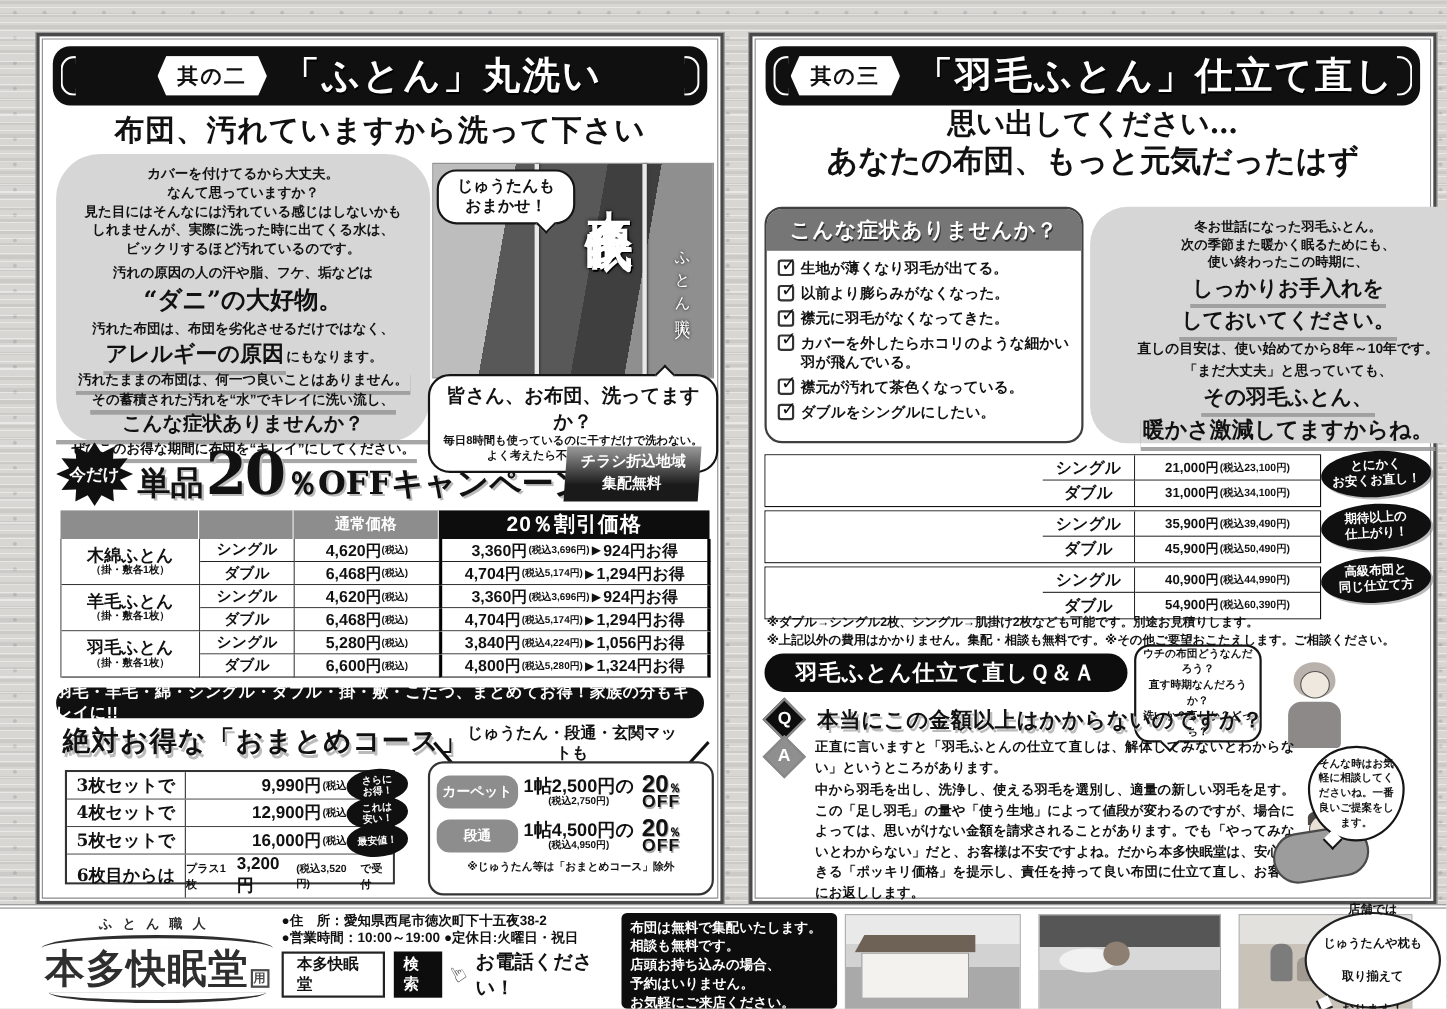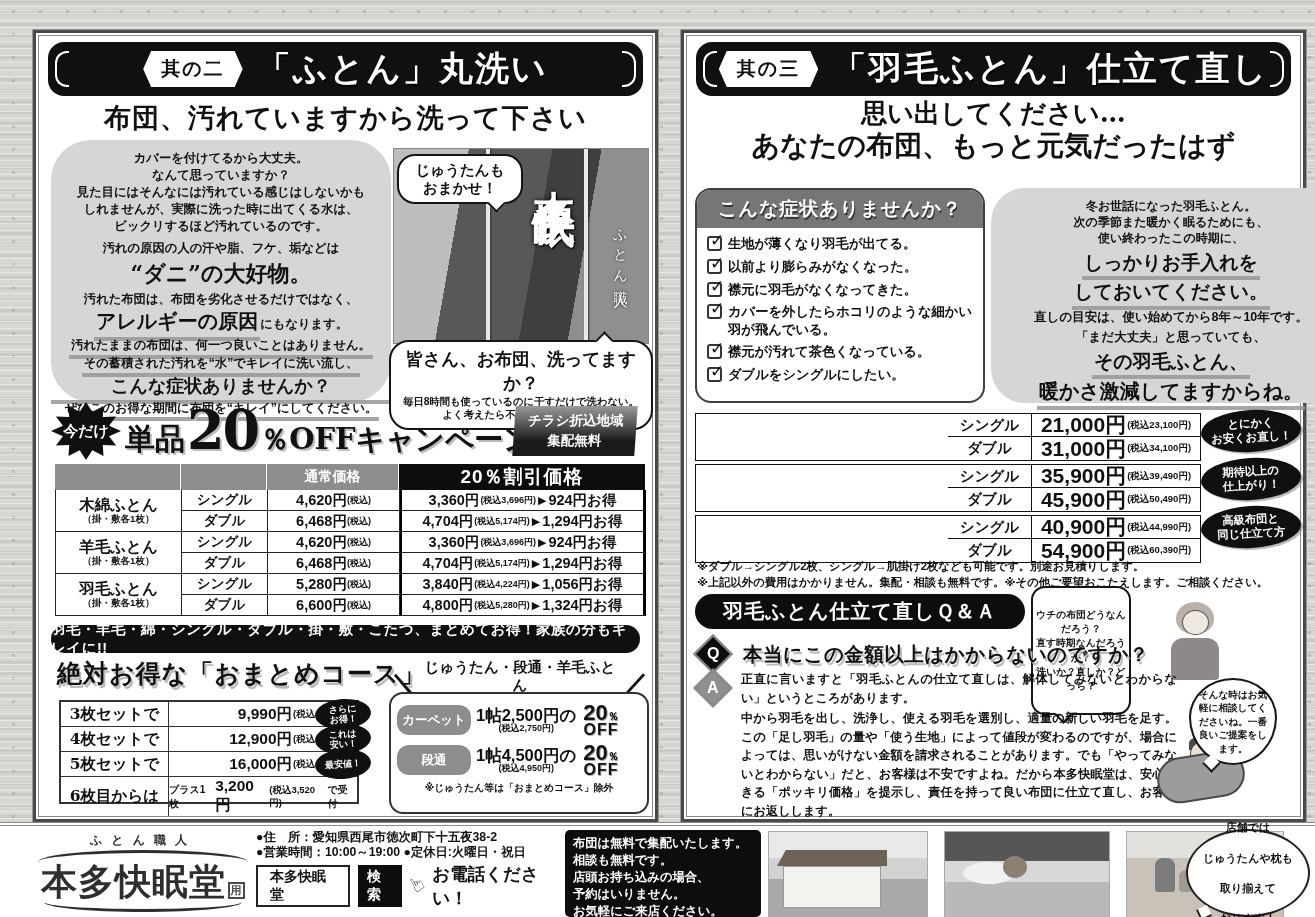--- a/index.html
+++ b/index.html
@@ -182,33 +182,33 @@
   .rtg>div{ display:flex; align-items:center; justify-content:center; background:#fff;}
   .r-name{ grid-column:1; grid-row:1/3; background:#0d0d0d; color:#fff; flex-direction:column; line-height:1.2;}
   .r-name .n1{ font-weight:900; font-size:14.5px;}
   .r-name .n2{ font-weight:900; font-size:13.5px;}
   .r-s1{grid-column:2;grid-row:1} .r-p1{grid-column:3;grid-row:1}
   .r-s2{grid-column:2;grid-row:2} .r-p2{grid-column:3;grid-row:2}
   .r-size{ font-weight:900; font-size:14.5px; border-bottom:1.5px solid #111; border-right:1.5px solid #111;}
   .r-s2.r-size{ border-bottom:none;}
   .r-price{ gap:1px; border-bottom:1.5px solid #111;}
   .r-p2.r-price{ border-bottom:none;}
-  .r-price .amt{ font-size:21px;}
+  .r-price .amt{ font-size:12px;}
   .r-price .tax{ font-size:9.5px;}
   .rbadges{ position:absolute; top:374px; left:514px;}
   .oval{ width:100px; height:42px; background:#101010; border-radius:50%; color:#fff;
     display:flex; flex-direction:column; align-items:center; justify-content:center;
     font-weight:900; font-size:11.3px; line-height:1.2; margin-bottom:6px; transform:rotate(-3deg);
     box-shadow:2px 2px 0 rgba(120,120,120,.5); position:relative;}
   .oval::before{ content:""; position:absolute; left:-7px; top:16px; border:7px solid transparent; border-right:10px solid #101010;}
   .rnotes{ position:absolute; top:522px; left:10px; right:8px; font-weight:900; font-size:11.3px; line-height:1.45;}
   .qa-banner{ position:absolute; top:558px; left:8px; width:330px; height:35px; background:#0d0d0d;
     border-radius:18px; color:#fff; display:flex; align-items:center; justify-content:center;
     font-size:20px; letter-spacing:1px;}
-  .bub1{ top:550px; left:344px; width:100px; padding:20px 3px; font-size:9.8px; line-height:1.45; border-radius:14px;}
+  .bub1{ top:550px; left:344px; width:116px; padding:0 3px; font-size:9.8px; line-height:1.45; border-radius:14px;}
   .bub1 .tail{ left:24px; bottom:-8px;}
   .qrow{ position:absolute; top:600px; left:8px; display:flex; align-items:center; gap:12px;}
   .diam{ width:28px; height:28px; background:#0d0d0d; border:2px solid #888; transform:rotate(45deg);
     display:flex; align-items:center; justify-content:center; flex:none; margin:4px;}
   .diam span{ transform:rotate(-45deg); color:#fff; font-weight:900; font-size:16px;}
   .diam.gray{ background:#8f8f8f;}
   .qtext{ font-size:19.5px; letter-spacing:.5px; text-shadow:2px 3px 0 #bbb;}
   .arow{ position:absolute; top:634px; left:8px; display:flex; gap:10px;}
   .atext{ width:436px; font-weight:bold; font-size:12.2px; line-height:1.52; text-align:justify;}
   .atext p{ margin-bottom:2px;}
@@ -428,21 +428,21 @@
     </div>
   </div>
 
   <div class="lbanner">羽毛・羊毛・綿・シングル・ダブル・掛・敷・こたつ、まとめてお得！家族の分もキレイに!!</div>
 
   <div class="matome-h brush">絶対お得な「おまとめコース」</div>
 
   <div class="matome-side">
     <span class="slash">＼</span>
     <span class="mid">
-      <span class="m1">じゅうたん・段通・羊毛ふとん</span>
+      <span class="m1">じゅうたん・段通・玄関マットも</span>
       <span class="m2">洗えます！</span>
     </span>
     <span class="slash">／</span>
   </div>
 
   <div class="stab">
     <div class="strow">
       <div class="st-label">3枚セットで</div>
       <div class="st-val">
             <span class="amt">9,990円</span>

